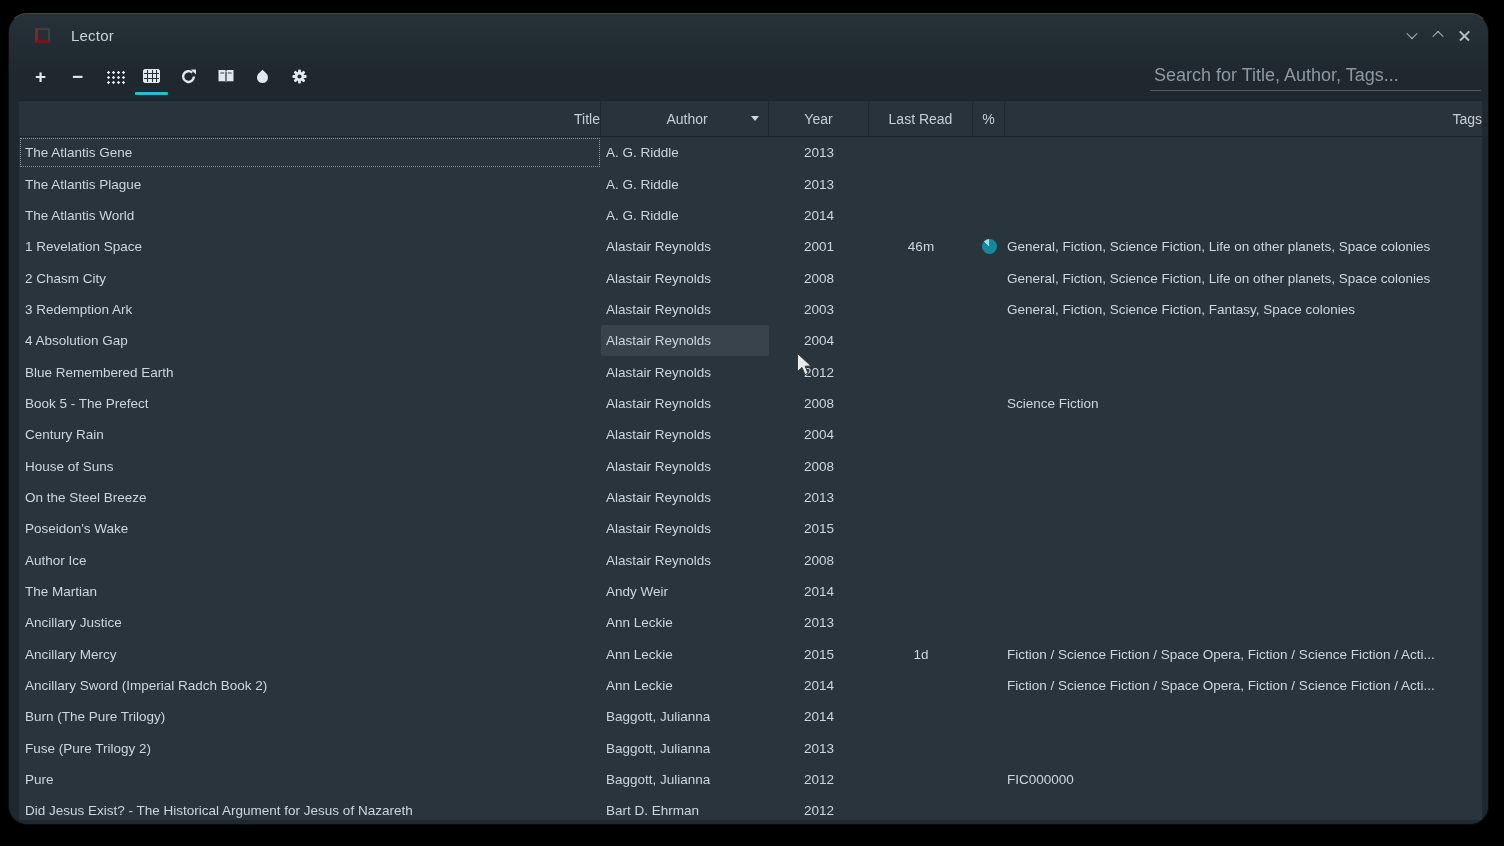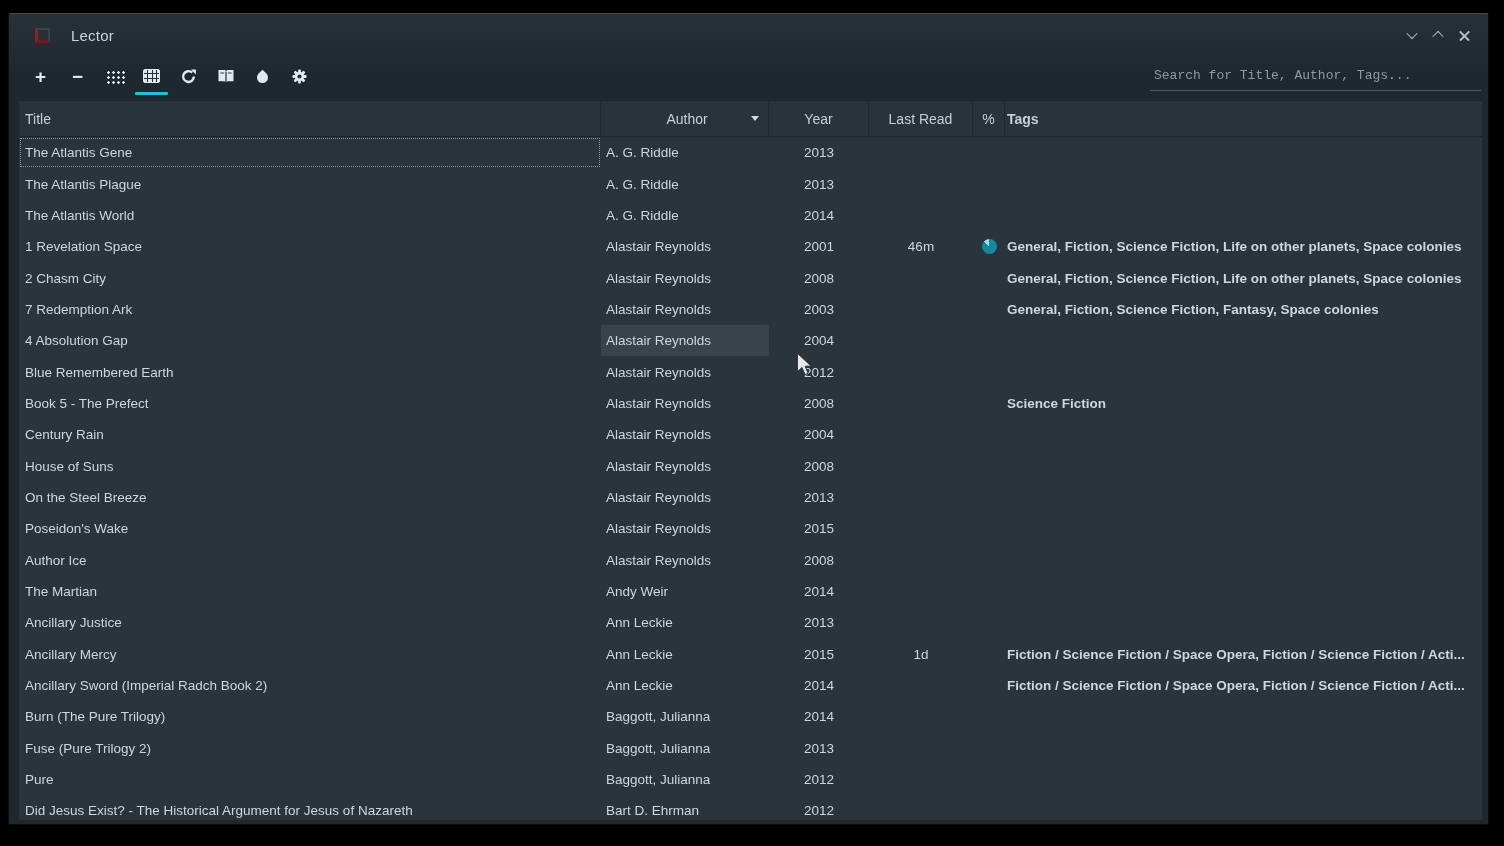--- a/index.html
+++ b/index.html
@@ -1,21 +1,21 @@
 <!DOCTYPE html>
 <html><head>
 <meta charset="utf-8">
 <style>
   * { margin:0; padding:0; box-sizing:border-box; }
   html,body { width:1504px; height:846px; background:#000; overflow:hidden;
     font-family:"Liberation Sans","DejaVu Sans",sans-serif; }
 
   .window { position:absolute; left:8px; top:13px; width:1481px; height:812px;
     background:linear-gradient(#263138,#1f282f 60px);
-    border-radius:2px; border:1px solid #0b0e10; border-top-color:#4a4642;
+    border-radius:19px; border:1px solid #0b0e10; border-top-color:#4a4642;
     overflow:hidden; }
 
   
   .titlebar { height:42px; display:flex; align-items:center; padding:0 16px; position:relative; }
   .app-icon { width:15px; height:15px; background:#272e34;
     border:2px solid #3a4147; border-left:3px solid #8f2126; border-bottom:3px solid #70181c;
     border-radius:1px; margin-left:10px; }
   .win-title { color:#c9d2d9; font-size:15px; margin-left:21px; letter-spacing:.2px; }
   .win-controls { position:absolute; right:14px; top:0; height:100%; display:flex; align-items:center; gap:6px; }
   .wc-btn { width:20px; height:20px; display:flex; align-items:center; justify-content:center; cursor:default; }
@@ -37,45 +37,45 @@
     background-image:radial-gradient(#dfe7ec 1.25px, transparent 1.45px);
     background-size:5px 5px; background-position:1px 1px; }
   .tablegrid-g { width:17px; height:14px; border-radius:2px; background:
     repeating-linear-gradient(90deg, transparent 0 3.2px, #242e35 3.2px 4.4px),
     repeating-linear-gradient(0deg, transparent 0 3.2px, #242e35 3.2px 4.4px),
     #dfe7ec; border:1px solid #dfe7ec; }
   .droplet-g { width:11px; height:11px; background:#e2e9ee;
     border-radius:0 50% 50% 50%; transform:rotate(45deg); margin-top:3px; }
   .search-box { position:absolute; right:7px; top:5px; width:331px; height:30px; }
   .search-box input { width:100%; height:100%; background:transparent; border:none;
-    border-bottom:1px solid #4f5b64; outline:none; color:#cdd6dd; font-size:13px;
-    font-family:Liberation Mono, monospace; padding:0 4px; }
+    border-bottom:1px solid #4f5b64; outline:none; color:#cdd6dd; font-size:18px;
+    font-family:Liberation Sans, sans-serif; padding:0 4px; }
   .search-box input::placeholder { color:#8d99a3; }
 
   
   .table { position:absolute; left:10px; right:6px; top:86px; bottom:4px;
     background:#2a343c; border-top:1px solid #1d252c; overflow:hidden; }
   .thead { display:flex; height:36px; border-bottom:1px solid #1d252c; background:#29333b; }
-  .th { display:flex; align-items:center; justify-content:flex-start; color:#c6cfd6;
+  .th { display:flex; align-items:center; justify-content:flex-end; color:#c6cfd6;
     font-size:14px; border-right:1px solid #20282f; position:relative; }
   .th:last-child { border-right:none; }
   .sort-tri { position:absolute; right:9px; top:15px; width:0; height:0;
     border-left:4.5px solid transparent; border-right:4.5px solid transparent;
     border-top:5.5px solid #cfd8de; }
 
   .tbody { overflow:hidden; }
   .trow { display:flex; height:31.35px; }
   .cell { display:flex; align-items:center; color:#cdd6dd; font-size:13.5px;
     white-space:nowrap; overflow:hidden; }
   .c-title { width:582px; padding-left:6px; }
   .c-author { width:168px; padding-left:5px; }
   .c-year { width:100px; justify-content:center; }
   .c-last { width:104px; justify-content:center; }
   .c-pct { width:32px; justify-content:center; }
-  .c-tags { flex:1; padding-left:2px;font-weight:bold; }
+  .c-tags { flex:1; padding-left:2px; }
   .focused { outline:1px dotted #8795a0; outline-offset:-2px; }
   .hovered { background:#39434c; border-radius:2px; }
   .pie-icon { width:15px; height:15px; border-radius:50%;
     background:conic-gradient(from 310deg, #9adeee 0deg 48deg, #15889e 48deg 360deg); }
 
   
   .cursor { position:absolute; left:796px; top:352px; z-index:50; pointer-events:none; }
 </style>
 </head>
 <body>
@@ -203,21 +203,21 @@
         </div>
         <div class="trow">
           <div class="cell c-title">2 Chasm City</div>
           <div class="cell c-author">Alastair Reynolds</div>
           <div class="cell c-year">2008</div>
           <div class="cell c-last"></div>
           <div class="cell c-pct"></div>
           <div class="cell c-tags">General, Fiction, Science Fiction, Life on other planets, Space colonies</div>
         </div>
         <div class="trow">
-          <div class="cell c-title">7 Redemption Ark</div>
+          <div class="cell c-title">3 Redemption Ark</div>
           <div class="cell c-author">Alastair Reynolds</div>
           <div class="cell c-year">2003</div>
           <div class="cell c-last"></div>
           <div class="cell c-pct"></div>
           <div class="cell c-tags">General, Fiction, Science Fiction, Fantasy, Space colonies</div>
         </div>
         <div class="trow">
           <div class="cell c-title">4 Absolution Gap</div>
           <div class="cell c-author hovered">Alastair Reynolds</div>
           <div class="cell c-year">2004</div>
@@ -326,20 +326,21 @@
           <div class="cell c-last"></div>
           <div class="cell c-pct"></div>
           <div class="cell c-tags"></div>
         </div>
         <div class="trow">
           <div class="cell c-title">Pure</div>
           <div class="cell c-author">Baggott, Julianna</div>
           <div class="cell c-year">2012</div>
           <div class="cell c-last"></div>
           <div class="cell c-pct"></div>
+          <div class="cell c-tags">FIC000000</div>
         </div>
         <div class="trow">
           <div class="cell c-title">Did Jesus Exist? - The Historical Argument for Jesus of Nazareth</div>
           <div class="cell c-author">Bart D. Ehrman</div>
           <div class="cell c-year">2012</div>
           <div class="cell c-last"></div>
           <div class="cell c-pct"></div>
           <div class="cell c-tags"></div>
         </div>
       </div>

